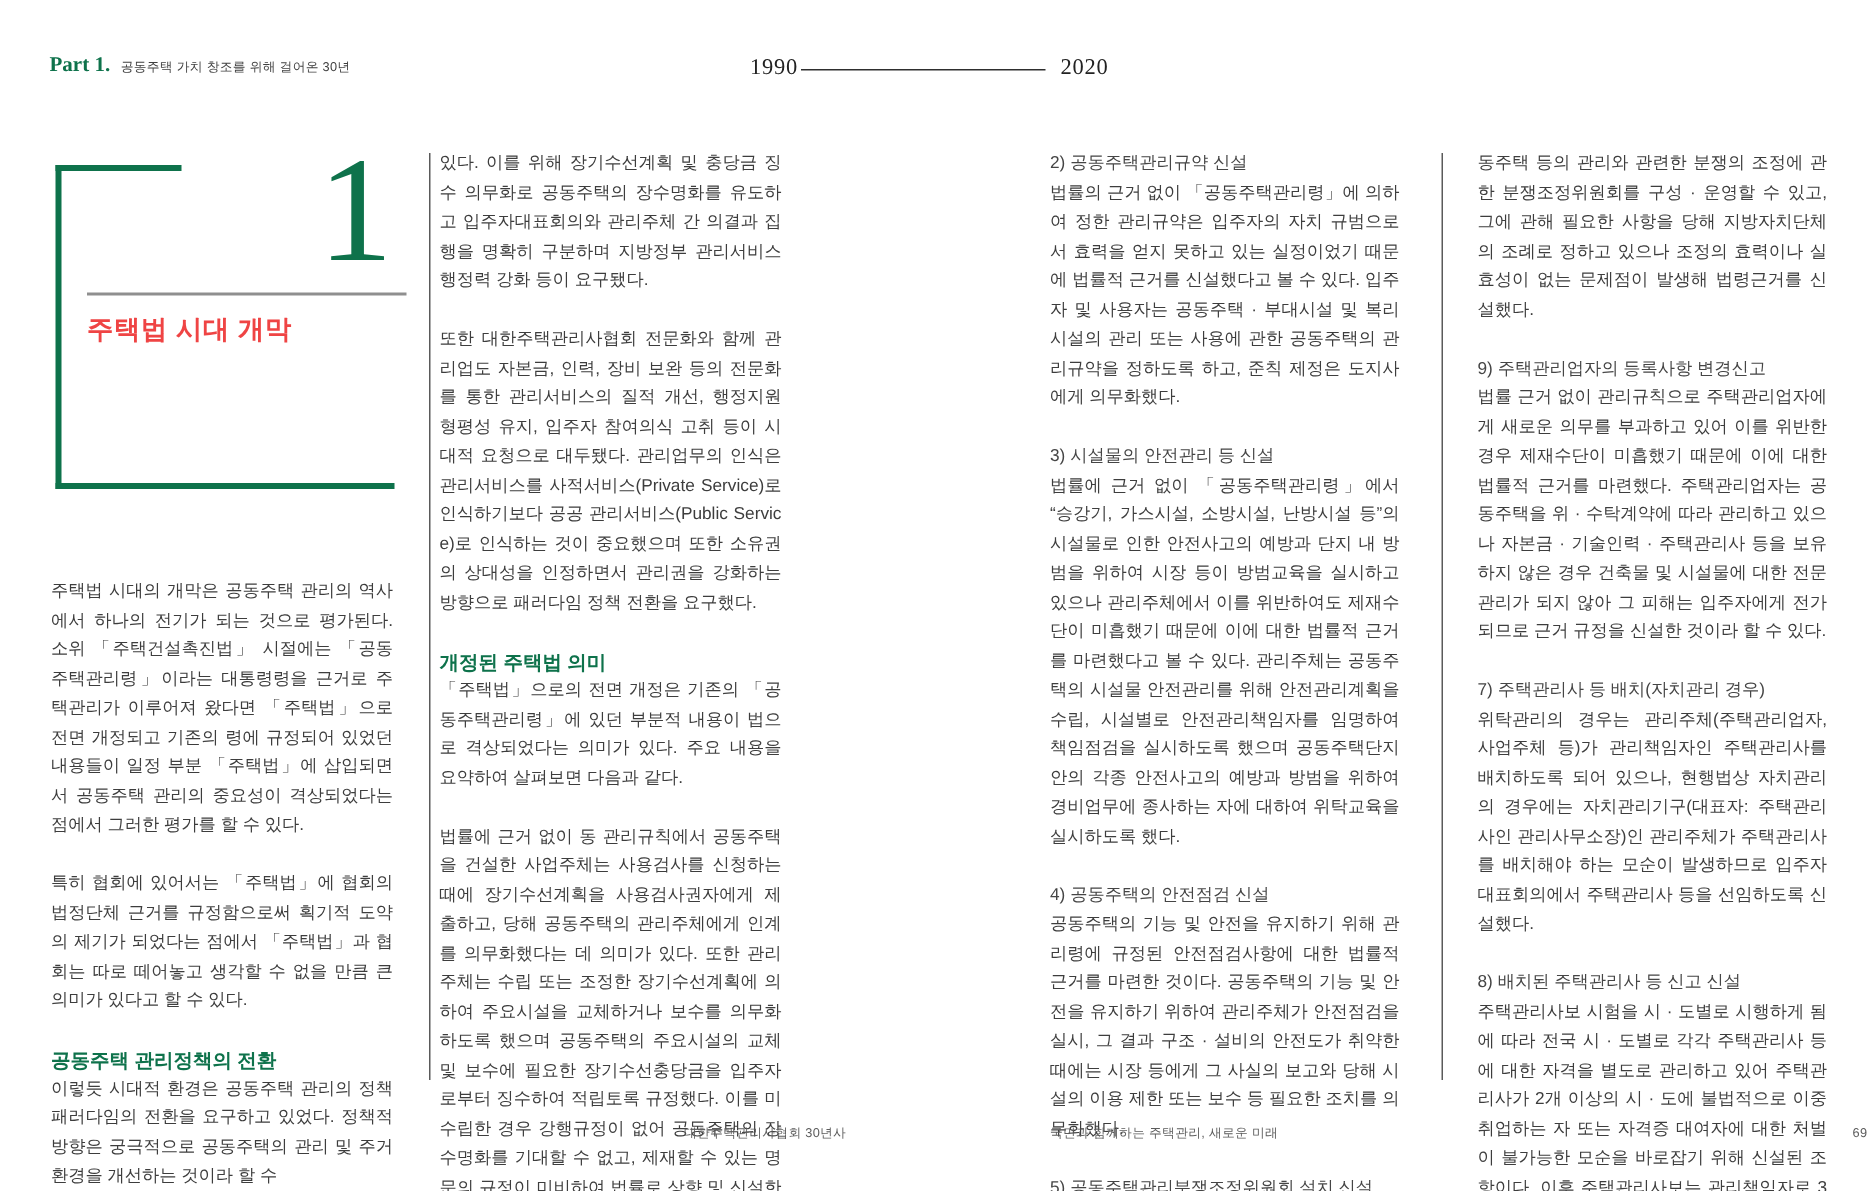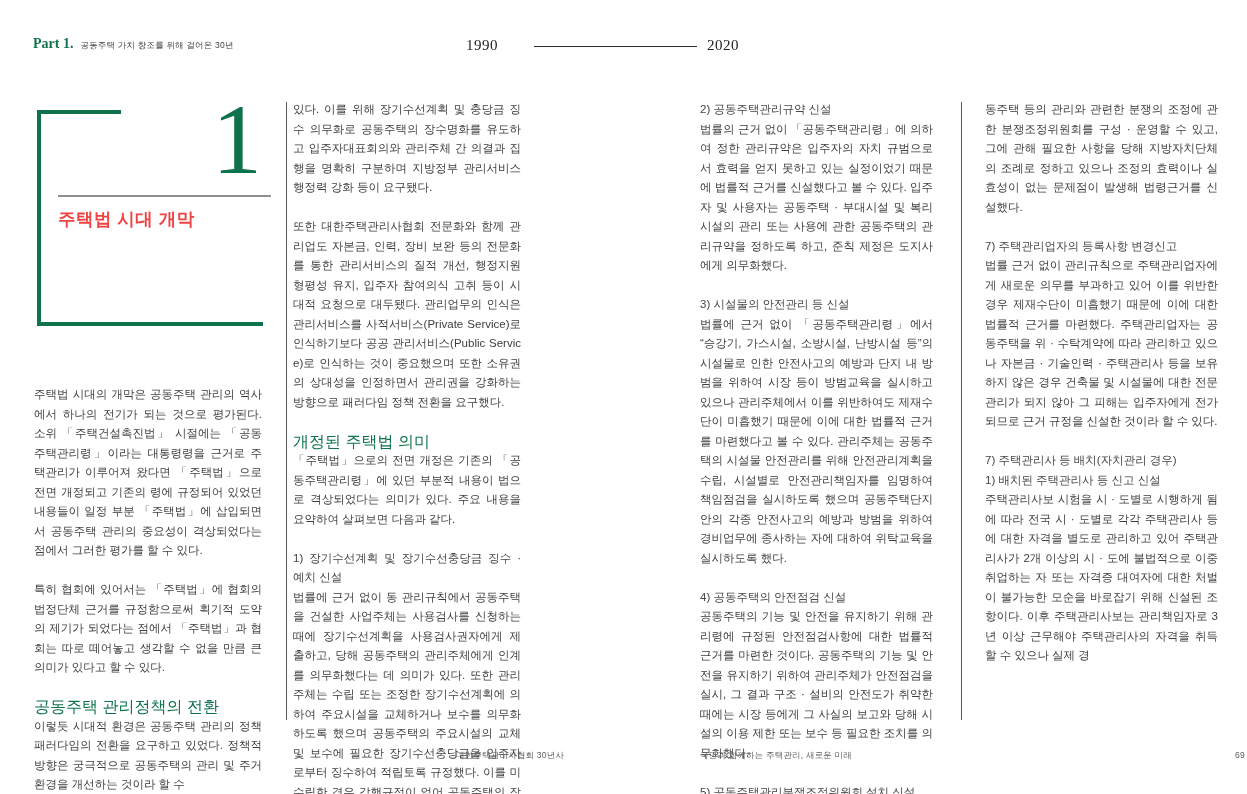--- a/index.html
+++ b/index.html
@@ -22,21 +22,21 @@
     font-family: "Liberation Serif", serif;
     font-weight: bold; font-size: 14px; color: #0e724b;
   }
   .part-sub { font-size: 8.5px; color: #3f3f3f; letter-spacing: 0.2px; }
 
   .timeline-start, .timeline-end {
     position: absolute; top: 37px;
     font-family: "Liberation Serif", serif;
     font-size: 15px; color: #222222; letter-spacing: 0.5px;
   }
-  .timeline-start { left: 466px; }
+  .timeline-start { left: 500px; }
   .timeline-end   { left: 707px; }
   .timeline-rule {
     position: absolute; left: 534px; top: 46px;
     width: 163px; height: 1px; background: #2e2e2e;
   }
 
   
   .bracket { position: absolute; background: #0e724b; }
   .bracket-top    { left: 37px; top: 110px; width: 84px;  height: 4px; }
   .bracket-left   { left: 37px; top: 110px; width: 4px;   height: 216px; }
@@ -65,22 +65,22 @@
     color: #3d3d3d;
     text-align: justify;
     word-break: break-all;
   }
   .col-1 { left: 34px;  top: 385px; width: 228px; }
   .col-2 { left: 293px; top: 100px; width: 228px; }
   .col-3 { left: 700px; top: 100px; width: 233px; }
   .col-4 { left: 985px; top: 100px; width: 233px; }
   .col p  { margin: 0 0 19.5px 0; }
   .col .gh {
-    font-size: 16px; line-height: 19.5px;
-    font-weight: normal; color: #0e724b; margin: 0;
+    font-size: 13px; line-height: 19.5px;
+    font-weight: bold; color: #0e724b; margin: 0;
   }
   .col .nh { color: #454545; line-height: 19.5px; }
 
   .v-rule {
     position: absolute; top: 102px;
     width: 1px; height: 618px; background: #5a5a5a;
   }
   .v-rule-left  { left: 286px; }
   .v-rule-right { left: 961px; }
 
@@ -118,38 +118,38 @@
       <p class="p">주택법 시대의 개막은 공동주택 관리의 역사에서 하나의 전기가 되는 것으로 평가된다. 소위 「주택건설촉진법」 시절에는 「공동주택관리령」이라는 대통령령을 근거로 주택관리가 이루어져 왔다면 「주택법」으로 전면 개정되고 기존의 령에 규정되어 있었던 내용들이 일정 부분 「주택법」에 삽입되면서 공동주택 관리의 중요성이 격상되었다는 점에서 그러한 평가를 할 수 있다.</p>
       <p class="p">특히 협회에 있어서는 「주택법」에 협회의 법정단체 근거를 규정함으로써 획기적 도약의 제기가 되었다는 점에서 「주택법」과 협회는 따로 떼어놓고 생각할 수 없을 만큼 큰 의미가 있다고 할 수 있다.</p>
       <h3 class="gh">공동주택 관리정책의 전환</h3>
       <p class="p">이렇듯 시대적 환경은 공동주택 관리의 정책 패러다임의 전환을 요구하고 있었다. 정책적 방향은 궁극적으로 공동주택의 관리 및 주거환경을 개선하는 것이라 할 수</p>
     </div>
   <div class="col col-2">
       <p class="p">있다. 이를 위해 장기수선계획 및 충당금 징수 의무화로 공동주택의 장수명화를 유도하고 입주자대표회의와 관리주체 간 의결과 집행을 명확히 구분하며 지방정부 관리서비스 행정력 강화 등이 요구됐다.</p>
       <p class="p">또한 대한주택관리사협회 전문화와 함께 관리업도 자본금, 인력, 장비 보완 등의 전문화를 통한 관리서비스의 질적 개선, 행정지원 형평성 유지, 입주자 참여의식 고취 등이 시대적 요청으로 대두됐다. 관리업무의 인식은 관리서비스를 사적서비스(Private Service)로 인식하기보다 공공 관리서비스(Public Service)로 인식하는 것이 중요했으며 또한 소유권의 상대성을 인정하면서 관리권을 강화하는 방향으로 패러다임 정책 전환을 요구했다.</p>
       <h3 class="gh">개정된 주택법 의미</h3>
       <p class="p">「주택법」으로의 전면 개정은 기존의 「공동주택관리령」에 있던 부분적 내용이 법으로 격상되었다는 의미가 있다. 주요 내용을 요약하여 살펴보면 다음과 같다.</p>
-      <div class="nh">1) 장기수선계획 및 장기수선충당금 징수 · 예치 신설</div>
       <p class="p">법률에 근거 없이 동 관리규칙에서 공동주택을 건설한 사업주체는 사용검사를 신청하는 때에 장기수선계획을 사용검사권자에게 제출하고, 당해 공동주택의 관리주체에게 인계를 의무화했다는 데 의미가 있다. 또한 관리주체는 수립 또는 조정한 장기수선계획에 의하여 주요시설을 교체하거나 보수를 의무화하도록 했으며 공동주택의 주요시설의 교체 및 보수에 필요한 장기수선충당금을 입주자로부터 징수하여 적립토록 규정했다. 이를 미 수립한 경우 강행규정이 없어 공동주택의 장수명화를 기대할 수 없고, 제재할 수 있는 명문의 규정이 미비하여 법률로 상향 및 신설한 것이다.</p>
     </div>
   <div class="col col-3">
       <div class="nh">2) 공동주택관리규약 신설</div>
       <p class="p">법률의 근거 없이 「공동주택관리령」에 의하여 정한 관리규약은 입주자의 자치 규범으로서 효력을 얻지 못하고 있는 실정이었기 때문에 법률적 근거를 신설했다고 볼 수 있다. 입주자 및 사용자는 공동주택 · 부대시설 및 복리시설의 관리 또는 사용에 관한 공동주택의 관리규약을 정하도록 하고, 준칙 제정은 도지사에게 의무화했다.</p>
       <div class="nh">3) 시설물의 안전관리 등 신설</div>
       <p class="p">법률에 근거 없이 「공동주택관리령」에서 “승강기, 가스시설, 소방시설, 난방시설 등”의 시설물로 인한 안전사고의 예방과 단지 내 방범을 위하여 시장 등이 방범교육을 실시하고 있으나 관리주체에서 이를 위반하여도 제재수단이 미흡했기 때문에 이에 대한 법률적 근거를 마련했다고 볼 수 있다. 관리주체는 공동주택의 시설물 안전관리를 위해 안전관리계획을 수립, 시설별로 안전관리책임자를 임명하여 책임점검을 실시하도록 했으며 공동주택단지안의 각종 안전사고의 예방과 방범을 위하여 경비업무에 종사하는 자에 대하여 위탁교육을 실시하도록 했다.</p>
       <div class="nh">4) 공동주택의 안전점검 신설</div>
       <p class="p">공동주택의 기능 및 안전을 유지하기 위해 관리령에 규정된 안전점검사항에 대한 법률적 근거를 마련한 것이다. 공동주택의 기능 및 안전을 유지하기 위하여 관리주체가 안전점검을 실시, 그 결과 구조 · 설비의 안전도가 취약한 때에는 시장 등에게 그 사실의 보고와 당해 시설의 이용 제한 또는 보수 등 필요한 조치를 의무화했다.</p>
       <div class="nh">5) 공동주택관리분쟁조정위원회 설치 신설</div>
     </div>
   <div class="col col-4">
       <p class="p">동주택 등의 관리와 관련한 분쟁의 조정에 관한 분쟁조정위원회를 구성 · 운영할 수 있고, 그에 관해 필요한 사항을 당해 지방자치단체의 조례로 정하고 있으나 조정의 효력이나 실효성이 없는 문제점이 발생해 법령근거를 신설했다.</p>
-      <div class="nh">7) 주택관리업자의 등록사항 변경신고</div>
+      <div class="nh">9) 주택관리업자의 등록사항 변경신고</div>
       <p class="p">법률 근거 없이 관리규칙으로 주택관리업자에게 새로운 의무를 부과하고 있어 이를 위반한 경우 제재수단이 미흡했기 때문에 이에 대한 법률적 근거를 마련했다. 주택관리업자는 공동주택을 위 · 수탁계약에 따라 관리하고 있으나 자본금 · 기술인력 · 주택관리사 등을 보유하지 않은 경우 건축물 및 시설물에 대한 전문 관리가 되지 않아 그 피해는 입주자에게 전가되므로 근거 규정을 신설한 것이라 할 수 있다.</p>
       <div class="nh">7) 주택관리사 등 배치(자치관리 경우)</div>
-      <div class="nh">1) 배치된 주택관리사 등 신고 신설</div>
+      <p class="p">위탁관리의 경우는 관리주체(주택관리업자, 사업주체 등)가 관리책임자인 주택관리사를 배치하도록 되어 있으나, 현행법상 자치관리의 경우에는 자치관리기구(대표자: 주택관리사인 관리사무소장)인 관리주체가 주택관리사를 배치해야 하는 모순이 발생하므로 입주자대표회의에서 주택관리사 등을 선임하도록 신설했다.</p>
+      <div class="nh">8) 배치된 주택관리사 등 신고 신설</div>
       <p class="p">주택관리사보 시험을 시 · 도별로 시행하게 됨에 따라 전국 시 · 도별로 각각 주택관리사 등에 대한 자격을 별도로 관리하고 있어 주택관리사가 2개 이상의 시 · 도에 불법적으로 이중 취업하는 자 또는 자격증 대여자에 대한 처벌이 불가능한 모순을 바로잡기 위해 신설된 조항이다. 이후 주택관리사보는 관리책임자로 3년 이상 근무해야 주택관리사의 자격을 취득할 수 있으나 실제 경</p>
     </div>
 
   <div class="v-rule v-rule-left"></div>
   <div class="v-rule v-rule-right"></div>
 
   <span class="footer-item pg-left">68</span>
   <span class="footer-item book-title">대한주택관리사협회 30년사</span>
   <span class="footer-item tagline">국민과 함께하는 주택관리, 새로운 미래</span>
   <span class="footer-item pg-right">69</span>

